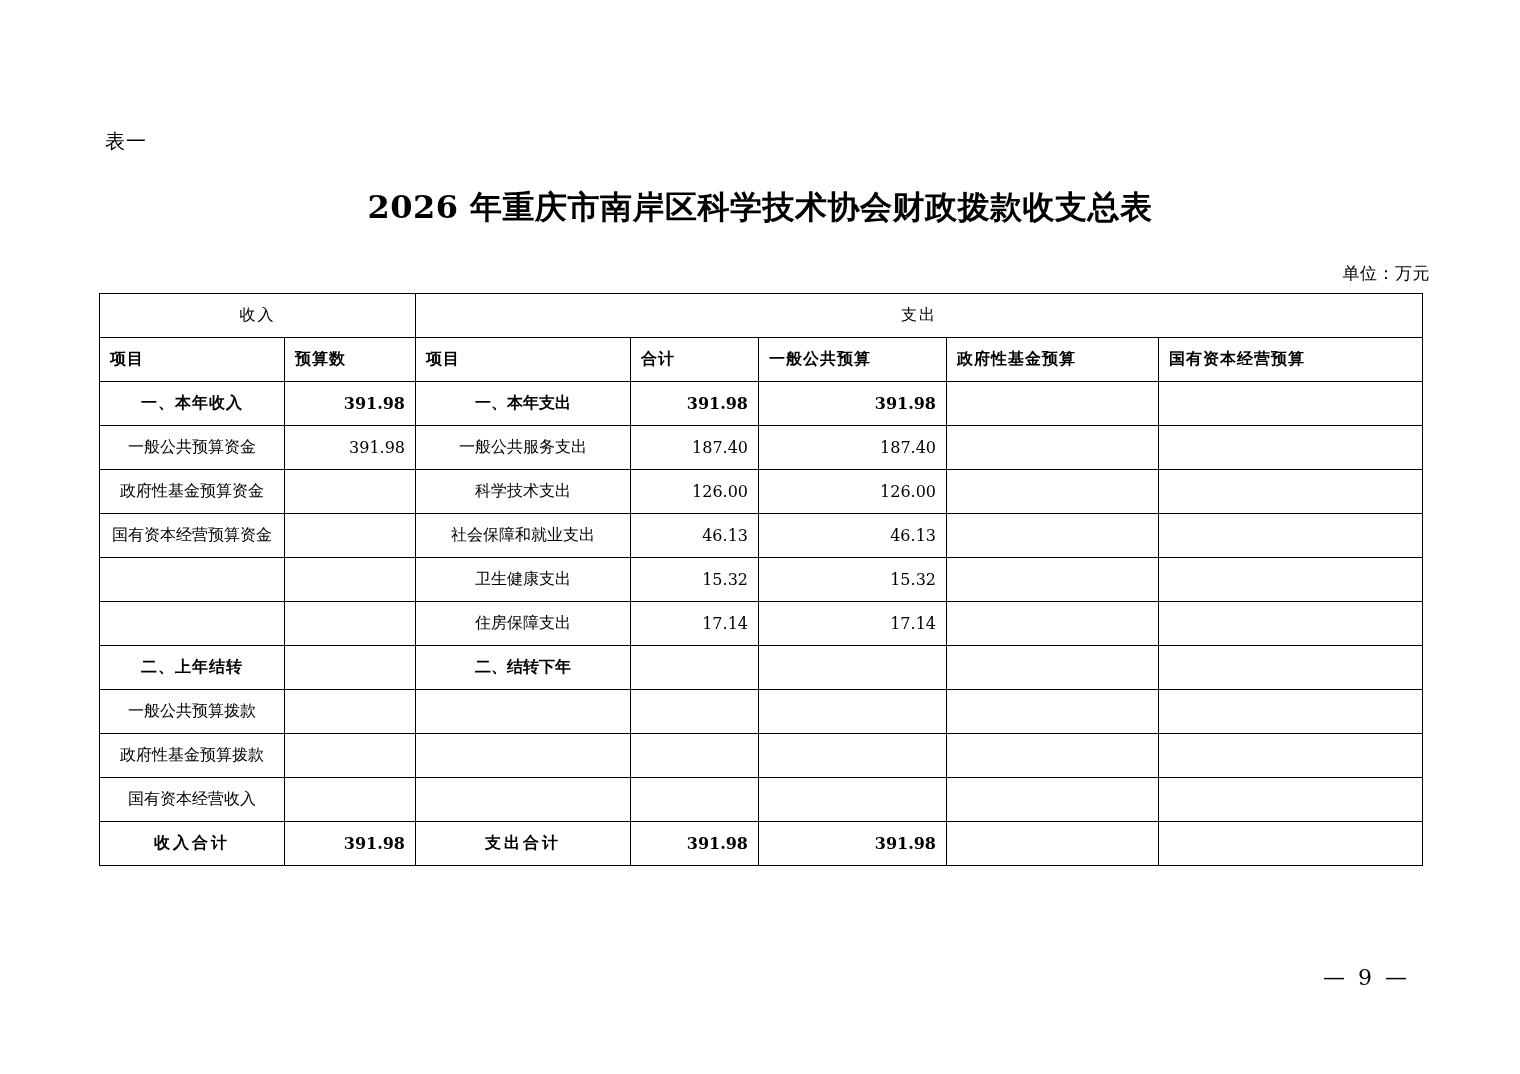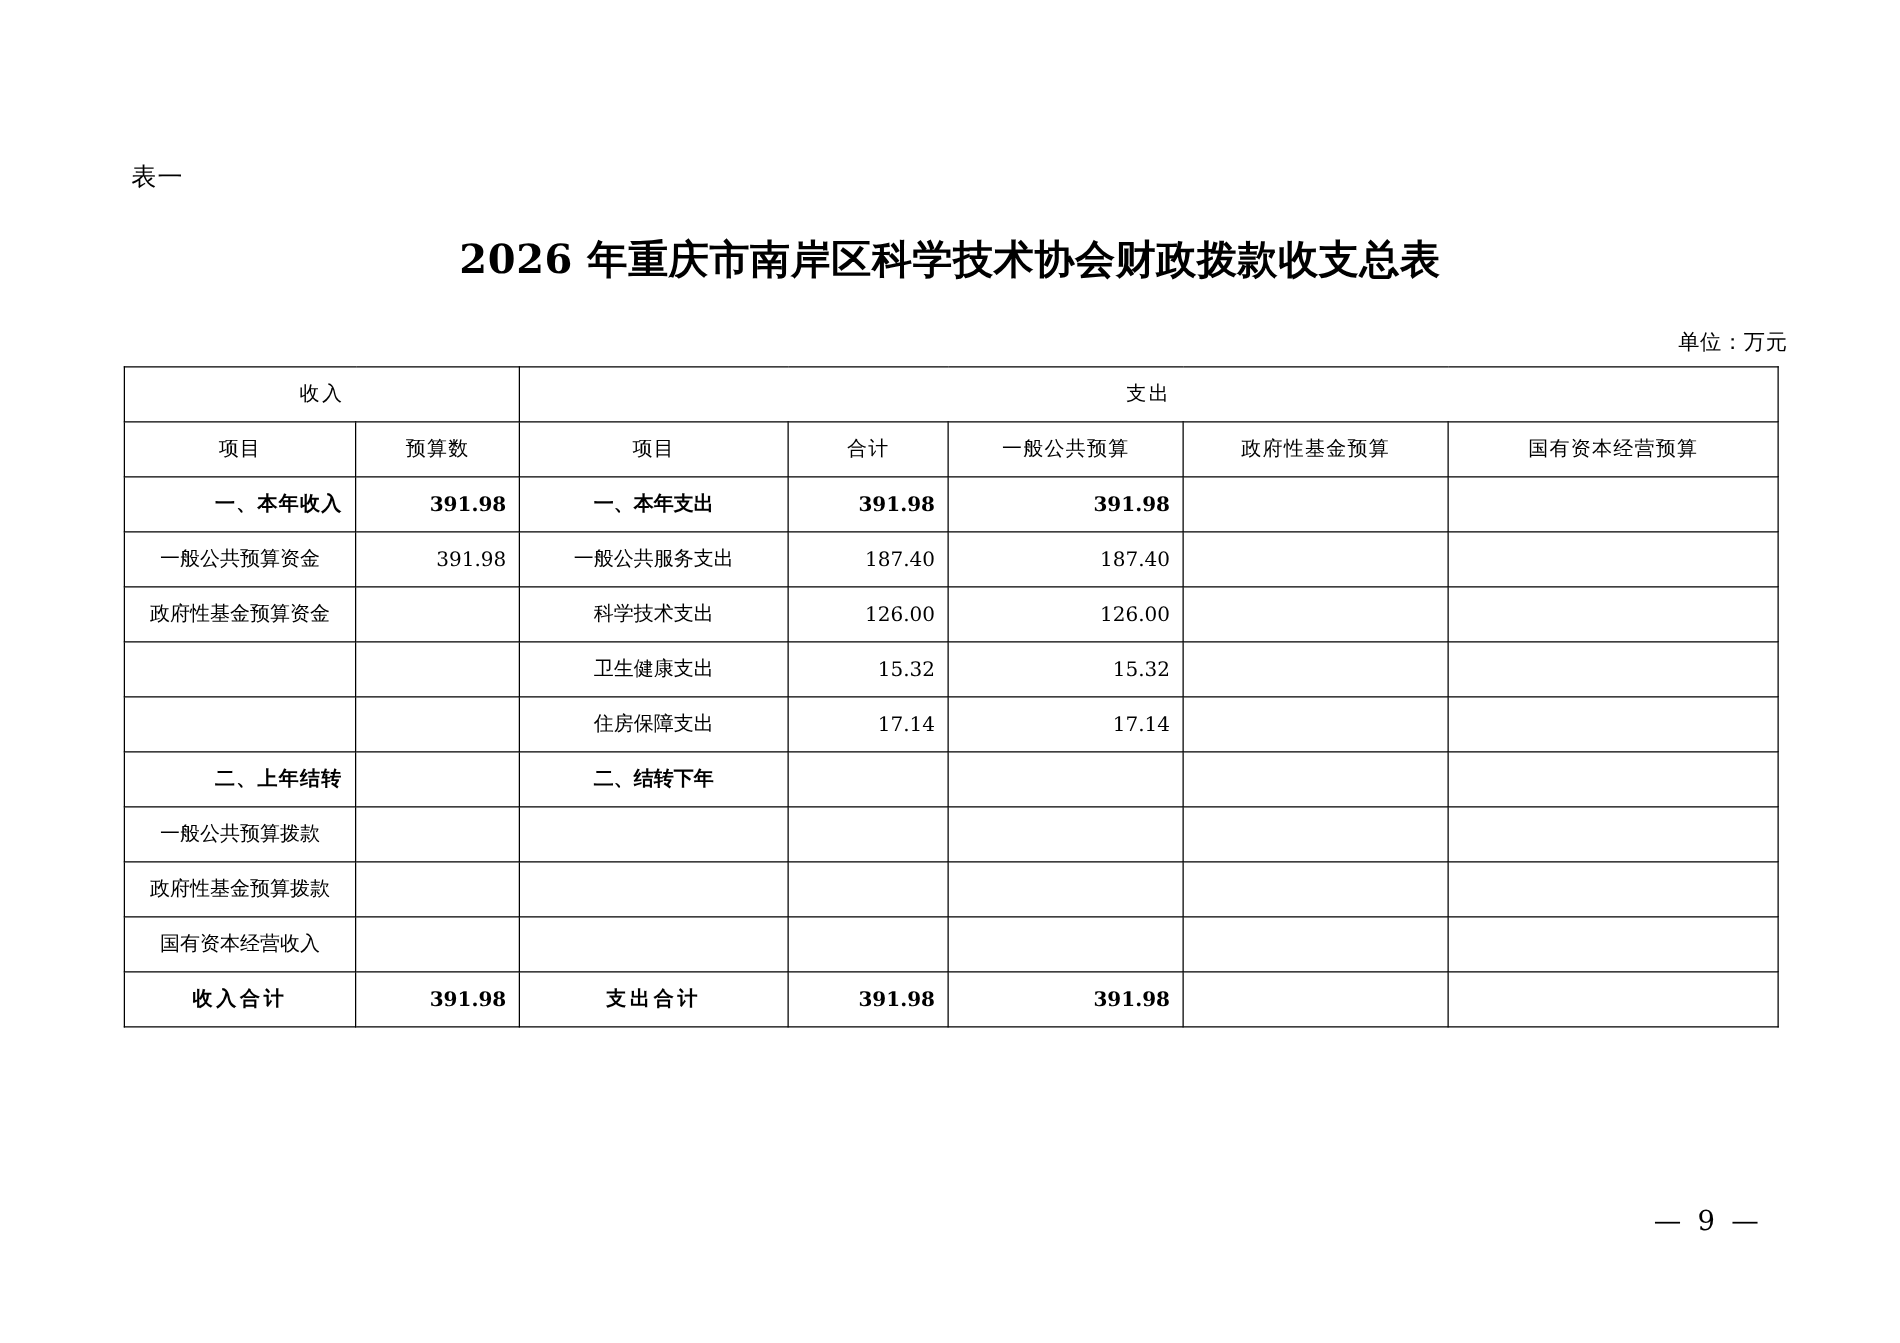--- a/index.html
+++ b/index.html
@@ -64,35 +64,34 @@
     vertical-align: middle;
     font-family: "DejaVu Serif", "Liberation Serif", serif;
   }
   .grp-head {
     text-align: center;
     height: 65px;
     font-size: 17px;
     letter-spacing: 2px;
   }
   .col-head {
-    text-align: center;
     font-size: 17px;
-    font-weight: normal;
+    font-weight: bold;
     height: 58px;
     letter-spacing: 1px;
   }
   .bold-row td {
     font-weight: bold;
     height: 47px;
   }
   .ctr { text-align: center; }
   .rgt { text-align: right; }
   .lft { text-align: center; padding-left: 14px; }
   .indent-head {
-    text-align: right;
+    text-align: center;
     padding-left: 62px;
     letter-spacing: 1px;
   }
   .total-row td {
     font-weight: bold;
     height: 47px;
   }
   .total-label {
     text-align: center;
     letter-spacing: 3px;
@@ -165,20 +164,29 @@
       <tr>
         <td class="lft">政府性基金预算资金</td>
         <td class="rgt"></td>
         <td class="lft">科学技术支出</td>
         <td class="rgt">126.00</td>
         <td class="rgt">126.00</td>
         <td class="rgt"></td>
         <td class="rgt"></td>
       </tr>
 
+      <tr>
+        <td class="lft">国有资本经营预算资金</td>
+        <td class="rgt"></td>
+        <td class="lft">社会保障和就业支出</td>
+        <td class="rgt">46.13</td>
+        <td class="rgt">46.13</td>
+        <td class="rgt"></td>
+        <td class="rgt"></td>
+      </tr>
 
       <tr>
         <td class="lft"></td>
         <td class="rgt"></td>
         <td class="lft">卫生健康支出</td>
         <td class="rgt">15.32</td>
         <td class="rgt">15.32</td>
         <td class="rgt"></td>
         <td class="rgt"></td>
       </tr>

